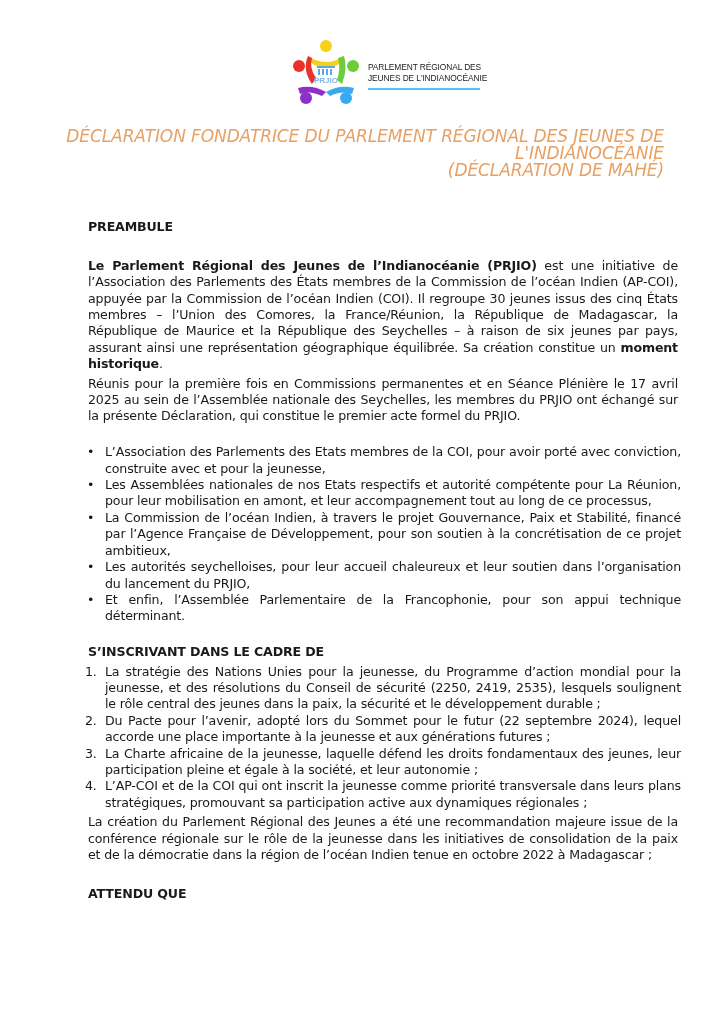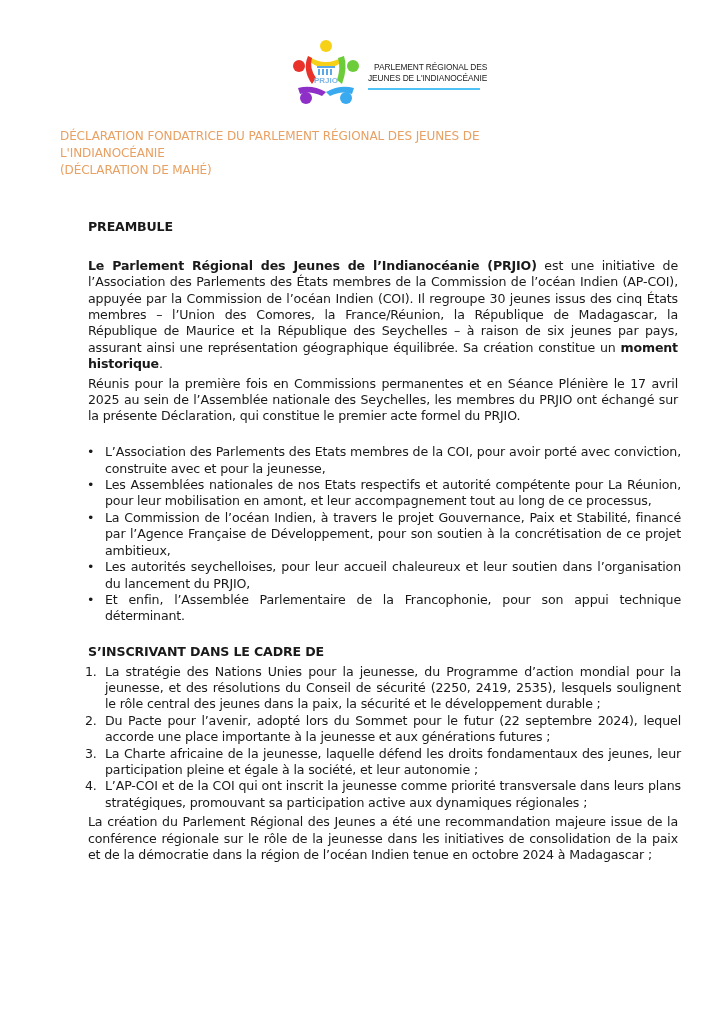--- a/index.html
+++ b/index.html
@@ -2,25 +2,25 @@
 <html><head>
 <meta charset="utf-8">
 <style>
   html, body { margin: 0; padding: 0; background: #ffffff; }
   body { width: 724px; height: 1024px; position: relative; overflow: hidden; }
   .page { position: absolute; left: 0; top: 0; width: 724px; height: 1024px; background: #fff; }
 
   .logo-wrap { position: absolute; left: 290px; top: 38px; width: 200px; height: 70px; }
   .logo-mark { position: absolute; left: 0; top: 0; width: 72px; height: 68px; }
   .logo-text { position: absolute; left: 78px; top: 24px; font-family: "Liberation Sans", sans-serif;
-    font-size: 8.4px; line-height: 11px; color: #222; letter-spacing: -0.1px; font-weight: normal; text-align: right; }
+    font-size: 8.4px; line-height: 11px; color: #222; letter-spacing: -0.1px; font-weight: normal; }
   .logo-underline { position: absolute; left: 78px; top: 50px; width: 112px; height: 2px; background: #4fc3f7; }
 
-  .doc-title { position: absolute; left: 60px; top: 128px; width: 604px; text-align: left;
-    font-family: "DejaVu Sans", sans-serif; color: #e8a063; font-size: 12px; line-height: 17px; letter-spacing: -0.1px; }
+  .doc-title { position: absolute; left: 60px; top: 128px; width: 604px; text-align: right;
+    font-family: "DejaVu Sans", sans-serif; color: #e8a063; font-size: 17px; line-height: 17px; letter-spacing: -0.1px; font-style: italic; }
 
   .body { position: absolute; left: 85px; top: 216px; width: 596px;
     font-family: "DejaVu Sans", sans-serif; font-size: 12.6px; line-height: 16.4px; color: #1a1a1a; letter-spacing: -0.15px; }
   .body p { margin: 3px; text-align: justify; }
   .h { font-weight: bold; margin: 0; }
   .gap { height: 16.4px; }
   ul.bullets { list-style: none; margin: 0; padding: 0; }
   ul.bullets li { position: relative; padding-left: 20px; text-align: justify; }
   ul.bullets li .bul { position: absolute; left: 2px; top: 0; }
   ol.nums { list-style: none; margin: 0; padding: 0; }
@@ -90,18 +90,19 @@
     </ul>
     <div class="gap"></div>
 
     <p class="h">S’INSCRIVANT DANS LE CADRE DE</p>
     <ol class="nums">
       <li><span class="num">1.</span><span>La stratégie des Nations Unies pour la jeunesse, du Programme d’action mondial pour la jeunesse, et des résolutions du Conseil de sécurité (2250, 2419, 2535), lesquels soulignent le rôle central des jeunes dans la paix, la sécurité et le développement durable ;</span></li>
       <li><span class="num">2.</span><span>Du Pacte pour l’avenir, adopté lors du Sommet pour le futur (22 septembre 2024), lequel accorde une place importante à la jeunesse et aux générations futures ;</span></li>
       <li><span class="num">3.</span><span>La Charte africaine de la jeunesse, laquelle défend les droits fondamentaux des jeunes, leur participation pleine et égale à la société, et leur autonomie ;</span></li>
       <li><span class="num">4.</span><span>L’AP-COI et de la COI qui ont inscrit la jeunesse comme priorité transversale dans leurs plans stratégiques, promouvant sa participation active aux dynamiques régionales ;</span></li>
     </ol>
-    <p>La création du Parlement Régional des Jeunes a été une recommandation majeure issue de la conférence régionale sur le rôle de la jeunesse dans les initiatives de consolidation de la paix et de la démocratie dans la région de l’océan Indien tenue en octobre 2024 à Madagascar ;</p>
+    <p>La création du Parlement Régional des Jeunes a été une recommandation majeure issue de la conférence régionale sur le rôle de la jeunesse dans les initiatives de consolidation de la paix et de la démocratie dans la région de l’océan Indien tenue en octobre 2022 à Madagascar ;</p>
     <div class="gap"></div>
 
+    <p class="h">ATTENDU QUE</p>
 
   </div>
 </div>
 
 </body></html>

